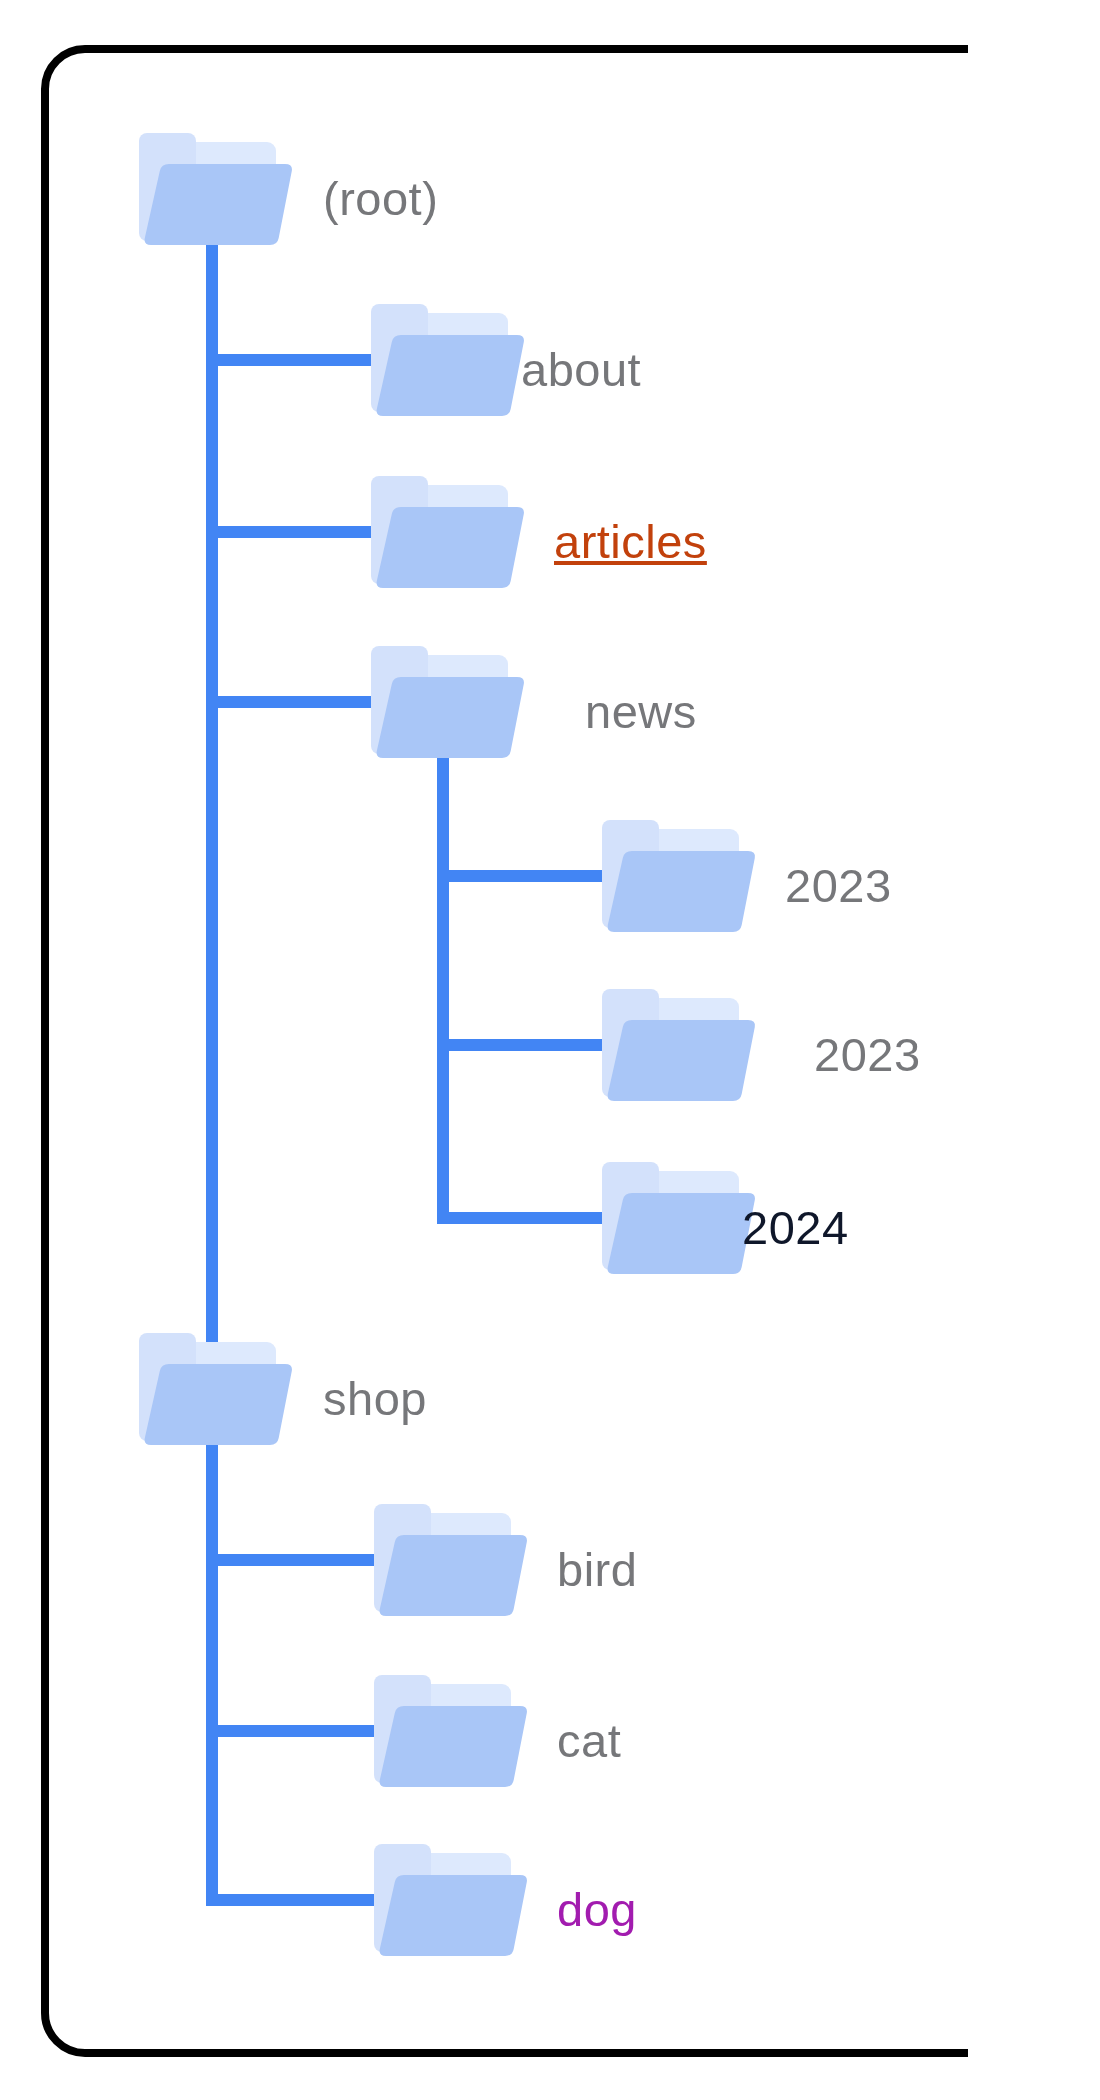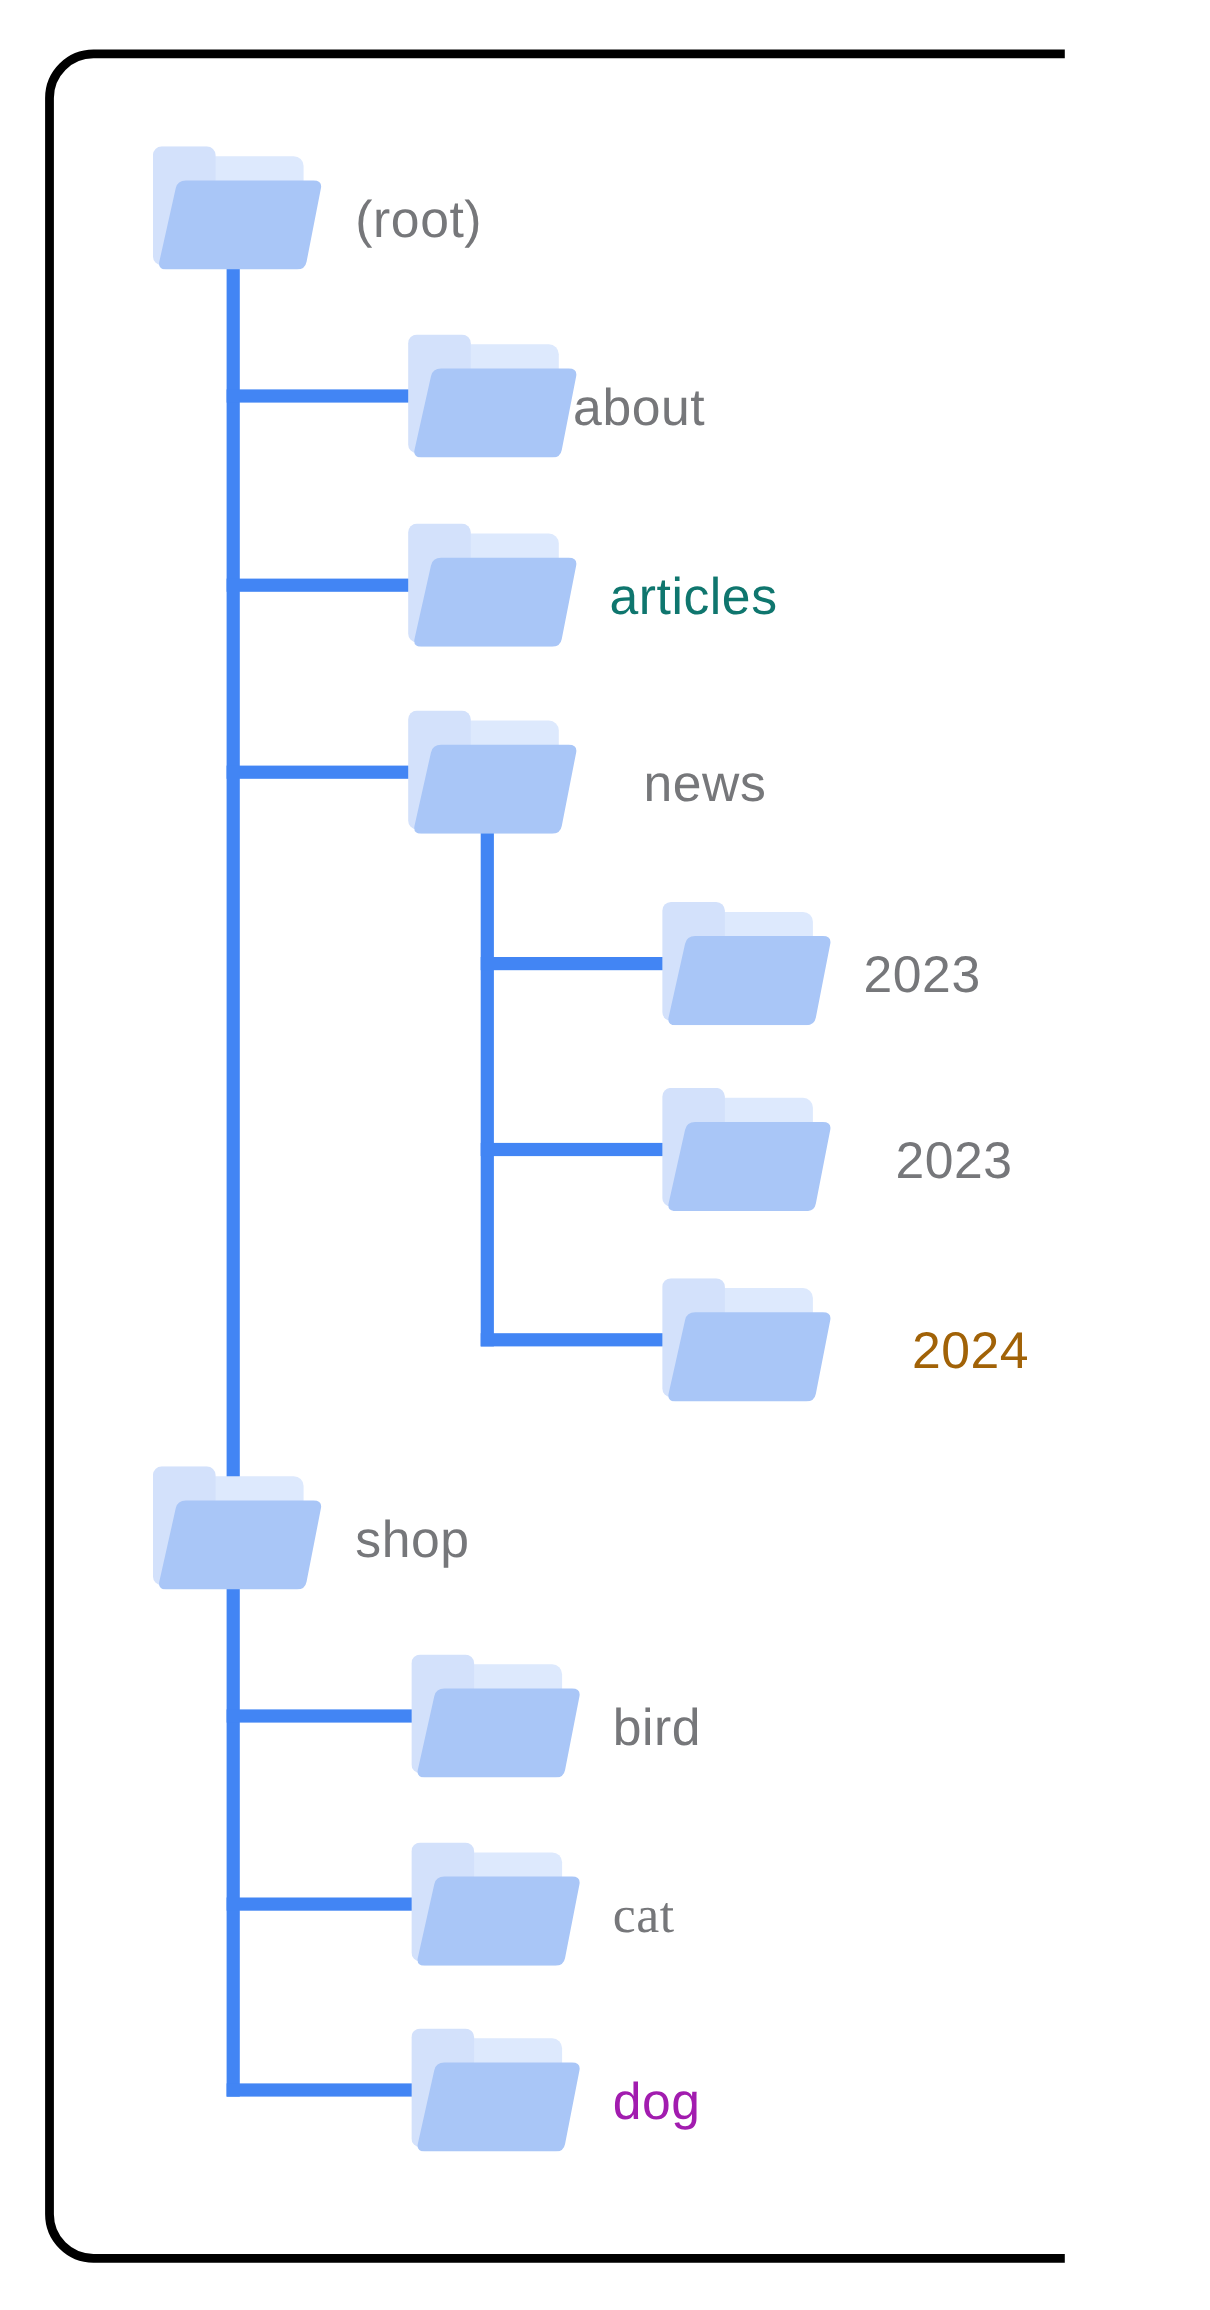--- a/index.html
+++ b/index.html
@@ -65,21 +65,21 @@
     <rect class="f-back" x="3" y="9" width="134" height="95" rx="9" fill="#dde9fd"></rect>
     <rect class="f-tab" x="0" y="0" width="57" height="108" rx="8" fill="#d3e1fb"></rect>
     <path class="f-front" d="M 30 31 L 146 31 Q 154 31 152.8 38 L 139.7 105 Q 138.4 112 131 112 L 12 112 Q 4.4 112 5.8 105 L 20.8 38 Q 22.3 31 30 31 Z" fill="#a9c6f7"></path>
   </svg>
       <div class="node-label" style="left: 521px; top: 344px; color: rgb(118, 119, 122);">about</div>
       <svg class="folder" viewBox="0 0 154 112" xmlns="http://www.w3.org/2000/svg" style="left: 371px; top: 476px;">
     <rect class="f-back" x="3" y="9" width="134" height="95" rx="9" fill="#dde9fd"></rect>
     <rect class="f-tab" x="0" y="0" width="57" height="108" rx="8" fill="#d3e1fb"></rect>
     <path class="f-front" d="M 30 31 L 146 31 Q 154 31 152.8 38 L 139.7 105 Q 138.4 112 131 112 L 12 112 Q 4.4 112 5.8 105 L 20.8 38 Q 22.3 31 30 31 Z" fill="#a9c6f7"></path>
   </svg>
-      <div class="node-label" style="left: 554px; top: 516px; color: #0f766e;">articles</div>
+      <div class="node-label" style="left: 554px; top: 516px; color: #c2410c; text-decoration: underline;">articles</div>
       <svg class="folder" viewBox="0 0 154 112" xmlns="http://www.w3.org/2000/svg" style="left: 371px; top: 646px;">
     <rect class="f-back" x="3" y="9" width="134" height="95" rx="9" fill="#dde9fd"></rect>
     <rect class="f-tab" x="0" y="0" width="57" height="108" rx="8" fill="#d3e1fb"></rect>
     <path class="f-front" d="M 30 31 L 146 31 Q 154 31 152.8 38 L 139.7 105 Q 138.4 112 131 112 L 12 112 Q 4.4 112 5.8 105 L 20.8 38 Q 22.3 31 30 31 Z" fill="#a9c6f7"></path>
   </svg>
       <div class="node-label" style="left: 554px; top: 686px; color: rgb(118, 119, 122); margin-left: 31px;">news</div>
       <svg class="folder" viewBox="0 0 154 112" xmlns="http://www.w3.org/2000/svg" style="left: 602px; top: 820px;">
     <rect class="f-back" x="3" y="9" width="134" height="95" rx="9" fill="#dde9fd"></rect>
     <rect class="f-tab" x="0" y="0" width="57" height="108" rx="8" fill="#d3e1fb"></rect>
     <path class="f-front" d="M 30 31 L 146 31 Q 154 31 152.8 38 L 139.7 105 Q 138.4 112 131 112 L 12 112 Q 4.4 112 5.8 105 L 20.8 38 Q 22.3 31 30 31 Z" fill="#a9c6f7"></path>
@@ -89,39 +89,39 @@
     <rect class="f-back" x="3" y="9" width="134" height="95" rx="9" fill="#dde9fd"></rect>
     <rect class="f-tab" x="0" y="0" width="57" height="108" rx="8" fill="#d3e1fb"></rect>
     <path class="f-front" d="M 30 31 L 146 31 Q 154 31 152.8 38 L 139.7 105 Q 138.4 112 131 112 L 12 112 Q 4.4 112 5.8 105 L 20.8 38 Q 22.3 31 30 31 Z" fill="#a9c6f7"></path>
   </svg>
       <div class="node-label" style="left: 785px; top: 1029px; color: rgb(118, 119, 122); margin-left: 29px;">2023</div>
       <svg class="folder" viewBox="0 0 154 112" xmlns="http://www.w3.org/2000/svg" style="left: 602px; top: 1162px;">
     <rect class="f-back" x="3" y="9" width="134" height="95" rx="9" fill="#dde9fd"></rect>
     <rect class="f-tab" x="0" y="0" width="57" height="108" rx="8" fill="#d3e1fb"></rect>
     <path class="f-front" d="M 30 31 L 146 31 Q 154 31 152.8 38 L 139.7 105 Q 138.4 112 131 112 L 12 112 Q 4.4 112 5.8 105 L 20.8 38 Q 22.3 31 30 31 Z" fill="#a9c6f7"></path>
   </svg>
-      <div class="node-label" style="left: 829px; top: 1202px; color: #a16207;">2024</div>
+      <div class="node-label" style="left: 742px; top: 1202px; color: #0f172a;">2024</div>
       <svg class="folder" viewBox="0 0 154 112" xmlns="http://www.w3.org/2000/svg" style="left: 139px; top: 1333px;">
     <rect class="f-back" x="3" y="9" width="134" height="95" rx="9" fill="#dde9fd"></rect>
     <rect class="f-tab" x="0" y="0" width="57" height="108" rx="8" fill="#d3e1fb"></rect>
     <path class="f-front" d="M 30 31 L 146 31 Q 154 31 152.8 38 L 139.7 105 Q 138.4 112 131 112 L 12 112 Q 4.4 112 5.8 105 L 20.8 38 Q 22.3 31 30 31 Z" fill="#a9c6f7"></path>
   </svg>
       <div class="node-label" style="left: 323px; top: 1373px; color: rgb(118, 119, 122);">shop</div>
       <svg class="folder" viewBox="0 0 154 112" xmlns="http://www.w3.org/2000/svg" style="left: 374px; top: 1504px;">
     <rect class="f-back" x="3" y="9" width="134" height="95" rx="9" fill="#dde9fd"></rect>
     <rect class="f-tab" x="0" y="0" width="57" height="108" rx="8" fill="#d3e1fb"></rect>
     <path class="f-front" d="M 30 31 L 146 31 Q 154 31 152.8 38 L 139.7 105 Q 138.4 112 131 112 L 12 112 Q 4.4 112 5.8 105 L 20.8 38 Q 22.3 31 30 31 Z" fill="#a9c6f7"></path>
   </svg>
       <div class="node-label" style="left: 557px; top: 1544px; color: rgb(118, 119, 122);">bird</div>
       <svg class="folder" viewBox="0 0 154 112" xmlns="http://www.w3.org/2000/svg" style="left: 374px; top: 1675px;">
     <rect class="f-back" x="3" y="9" width="134" height="95" rx="9" fill="#dde9fd"></rect>
     <rect class="f-tab" x="0" y="0" width="57" height="108" rx="8" fill="#d3e1fb"></rect>
     <path class="f-front" d="M 30 31 L 146 31 Q 154 31 152.8 38 L 139.7 105 Q 138.4 112 131 112 L 12 112 Q 4.4 112 5.8 105 L 20.8 38 Q 22.3 31 30 31 Z" fill="#a9c6f7"></path>
   </svg>
-      <div class="node-label" style="left: 557px; top: 1715px; color: rgb(118, 119, 122); font-family: Liberation Serif, serif;">cat</div>
+      <div class="node-label" style="left: 557px; top: 1715px; color: rgb(118, 119, 122);">cat</div>
       <svg class="folder" viewBox="0 0 154 112" xmlns="http://www.w3.org/2000/svg" style="left: 374px; top: 1844px;">
     <rect class="f-back" x="3" y="9" width="134" height="95" rx="9" fill="#dde9fd"></rect>
     <rect class="f-tab" x="0" y="0" width="57" height="108" rx="8" fill="#d3e1fb"></rect>
     <path class="f-front" d="M 30 31 L 146 31 Q 154 31 152.8 38 L 139.7 105 Q 138.4 112 131 112 L 12 112 Q 4.4 112 5.8 105 L 20.8 38 Q 22.3 31 30 31 Z" fill="#a9c6f7"></path>
   </svg>
       <div class="node-label" style="left: 557px; top: 1884px; color: #a21caf;">dog</div>
     </div>
 </div>
 
 </body></html>

